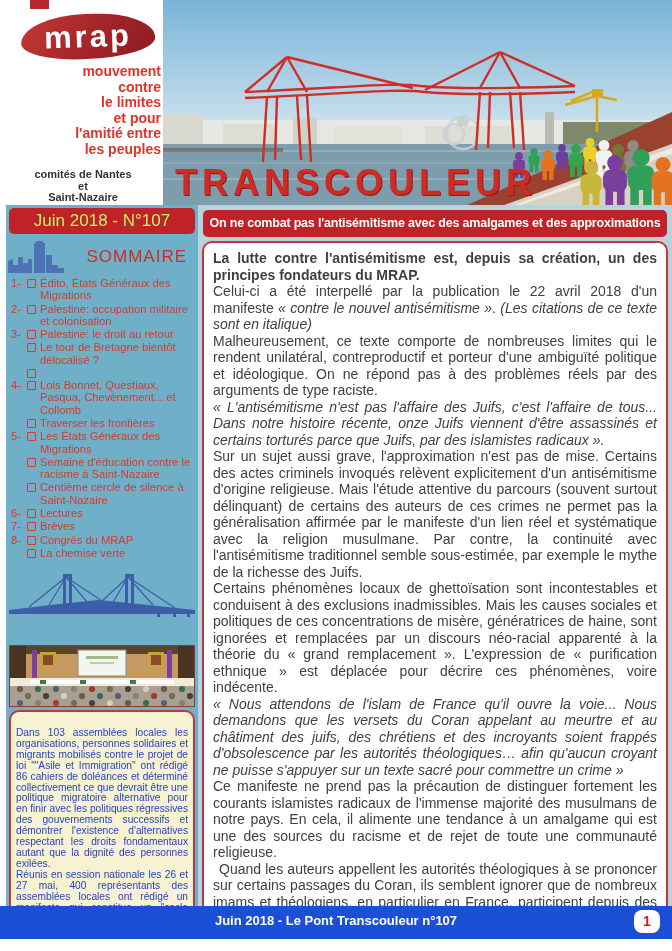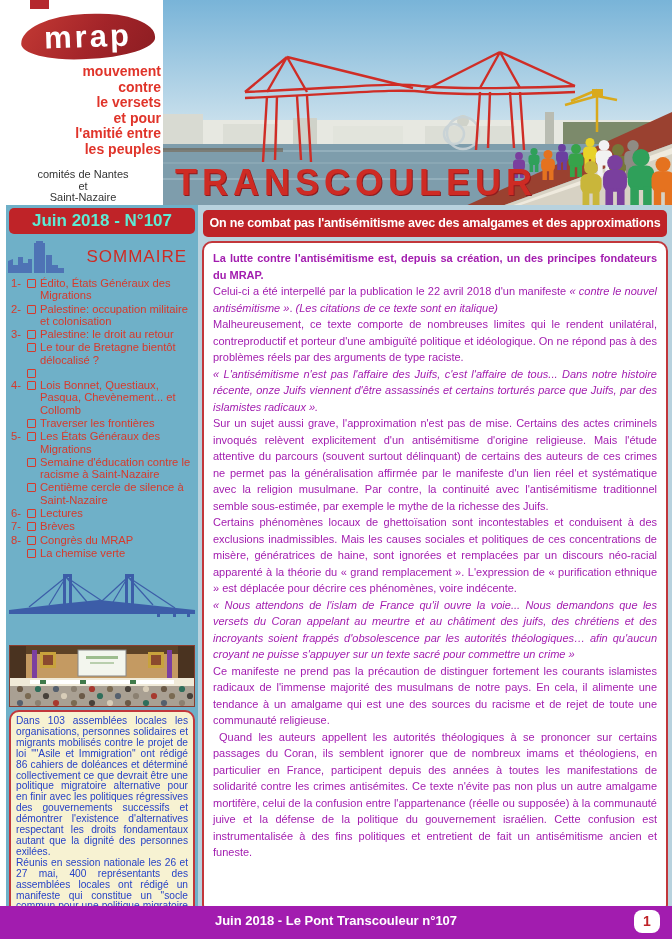--- a/index.html
+++ b/index.html
@@ -10,84 +10,84 @@
   .header{position:absolute;left:0;top:0;width:672px;height:207px;background:#fff;}
   .corner-mark{position:absolute;left:30px;top:0;width:19px;height:9px;background:#b5282e;}
   .logo-blob{position:absolute;left:21px;top:14px;width:134px;height:45px;
     background:linear-gradient(125deg,#c43a34 0%,#a32429 55%,#8c1d22 100%);
     border-radius:50% 46% 54% 46% / 64% 58% 44% 40%;transform:rotate(-2deg);
     display:flex;align-items:center;justify-content:center;}
   .logo-blob span{color:#fff;font-size:31px;font-weight:bold;letter-spacing:3px;line-height:1;}
   .tagline{position:absolute;left:1px;top:64px;width:160px;text-align:right;
     color:#e0342a;font-weight:bold;font-size:14px;line-height:15.5px;}
   .committees{position:absolute;left:0;top:169px;width:166px;text-align:center;
-    color:#333;font-weight:normal;font-size:11px;line-height:11.5px;}
+    color:#333;font-weight:bold;font-size:11px;line-height:11.5px;}
   .photo{position:absolute;left:163px;top:0;width:509px;height:207px;overflow:hidden;}
   .photo svg{display:block;}
   .title-top{position:absolute;left:86px;top:5px;font-size:37px;font-weight:bold;
     letter-spacing:11px;color:#ce2b24;text-shadow:1px 1px 0 #8e1b1e;}
   .title-bottom{position:absolute;left:12px;top:162px;font-size:36px;font-weight:bold;
     letter-spacing:5px;color:#ce2b24;text-shadow:1px 1px 0 #8e1b1e;white-space:nowrap;}
 
   
   .sidebar{position:absolute;left:6px;top:205px;width:192px;height:713px;background:#6fb0c8;}
   .issue-bar{position:absolute;left:3px;top:3px;width:186px;height:26px;background:#bf2328;
-    border-radius:5px;color:#5eead4;font-weight:bold;font-size:17px;text-align:center;line-height:26px;}
+    border-radius:5px;color:#bef264;font-weight:normal;font-size:17px;text-align:center;line-height:26px;}
   .skyline{position:absolute;left:2px;top:36px;}
   .sommaire-title{position:absolute;right:11px;top:42px;color:#cf2b24;font-weight:normal;
     font-size:17px;letter-spacing:1px;}
   .toc{position:absolute;left:5px;top:72px;width:186px;color:#d63a2c;font-size:11.2px;line-height:12.3px;}
   .toc-item{display:flex;margin-bottom:1px;}
   .toc-num{width:16px;flex:none;}
   .toc-box{flex:none;width:7px;height:7px;border:1.2px solid #d63a2c;border-radius:1px;margin:2px 4px 0 0;background:transparent;}
   .toc-text{flex:1;}
   .bridge-sil{position:absolute;left:3px;top:364px;}
   .banner{position:absolute;left:4px;top:416px;width:184px;height:20px;background:#bf2328;
     border:1.5px solid #7e181c;border-radius:6px;box-sizing:border-box;color:#f8ecd8;
     font-weight:bold;font-size:12px;text-align:center;line-height:17px;margin-top:28px;}
   .conf{position:absolute;left:3px;top:440px;border:1px solid #8a3c2e;}
   .cream-box{position:absolute;left:3px;top:505px;width:186px;height:206px;background:#f7f2d2;
-    border:2px solid #c2373b;border-radius:10px;box-sizing:border-box;padding:4px 5px;
+    border:2px solid #c2373b;border-radius:10px;box-sizing:border-box;padding:16px 5px;
     color:#2742c6;font-size:10.2px;line-height:10.9px;text-align:justify;overflow:hidden;}
   .cream-box p{margin:0;}
 
   
   .main-bg{position:absolute;left:198px;top:205px;width:474px;height:713px;background:#b8d2de;}
   .title-bar{position:absolute;left:203px;top:210px;width:464px;height:27px;background:#bf2328;
     border-radius:5px;color:#fff;font-weight:bold;font-size:12.5px;letter-spacing:-0.2px;
     text-align:center;line-height:27px;white-space:nowrap;}
   .article-box{position:absolute;left:202px;top:241px;width:466px;height:674px;background:#fff;
     border:2px solid #c2373b;border-radius:10px;box-sizing:border-box;padding:7px 9px 4px 9px;
-    color:#a21caf;font-size:11px;line-height:16.5px;text-align:justify;overflow:hidden;}
+    color:#404040;font-size:14px;line-height:16.5px;text-align:justify;overflow:hidden;}
   .article-box p{margin:0;}
   .article-box p.bold{font-weight:bold;}
   .article-box p.italic{font-style:italic;}
   .article-box p.indent{text-indent:6px;}
   .article-box span.it{font-style:italic;}
 
   
-  .footer{position:absolute;left:0;top:906px;width:672px;height:33px;background:#a21caf;}
+  .footer{position:absolute;left:0;top:906px;width:672px;height:33px;background:#1d4ed8;}
   .footer-text{display:block;text-align:center;color:#fff;font-weight:bold;font-size:13px;line-height:30px;}
   .page-badge{position:absolute;right:12px;top:4px;width:26px;height:23px;background:#fff;
     border-radius:8px;color:#bf2328;font-weight:bold;font-size:14px;text-align:center;line-height:23px;}
 </style>
 </head>
 <body>
 
 <div class="page">
 
   <div class="header">
     <div class="corner-mark"></div>
     <div class="logo-blob">
       <span>mrap</span>
     </div>
     <div class="tagline">
         <div>mouvement</div>
         <div>contre</div>
-        <div>le versets</div>
+        <div>le limites</div>
         <div>et pour</div>
         <div>l'amitié entre</div>
         <div>les peuples</div>
       </div>
     <div class="committees">
         <div>comités de Nantes</div>
         <div>et</div>
         <div>Saint-Nazaire</div>
       </div>
 

